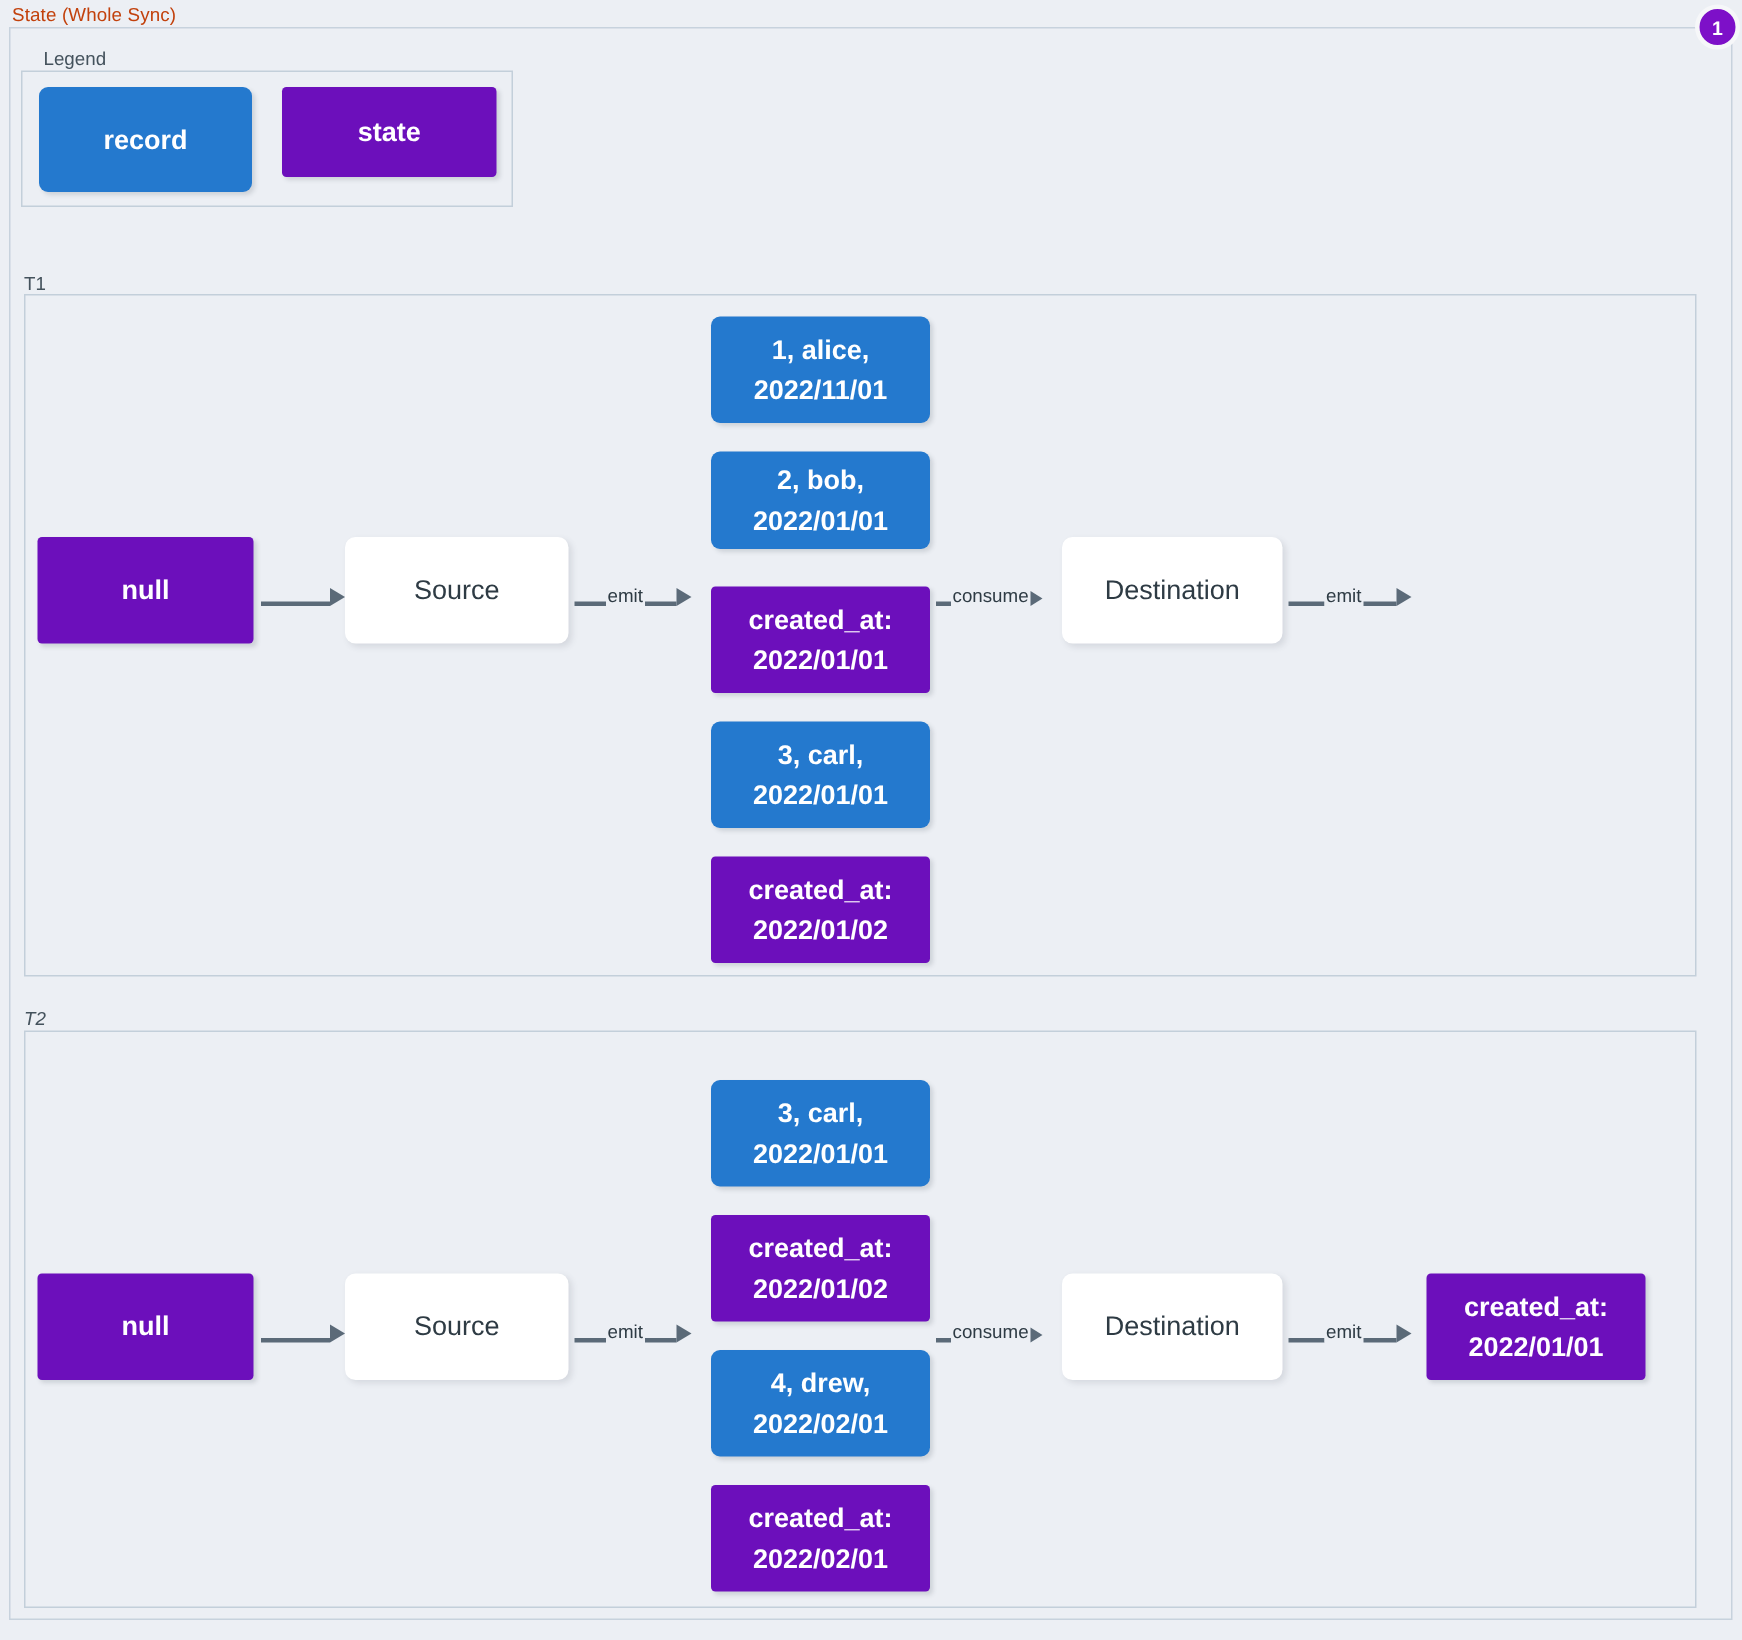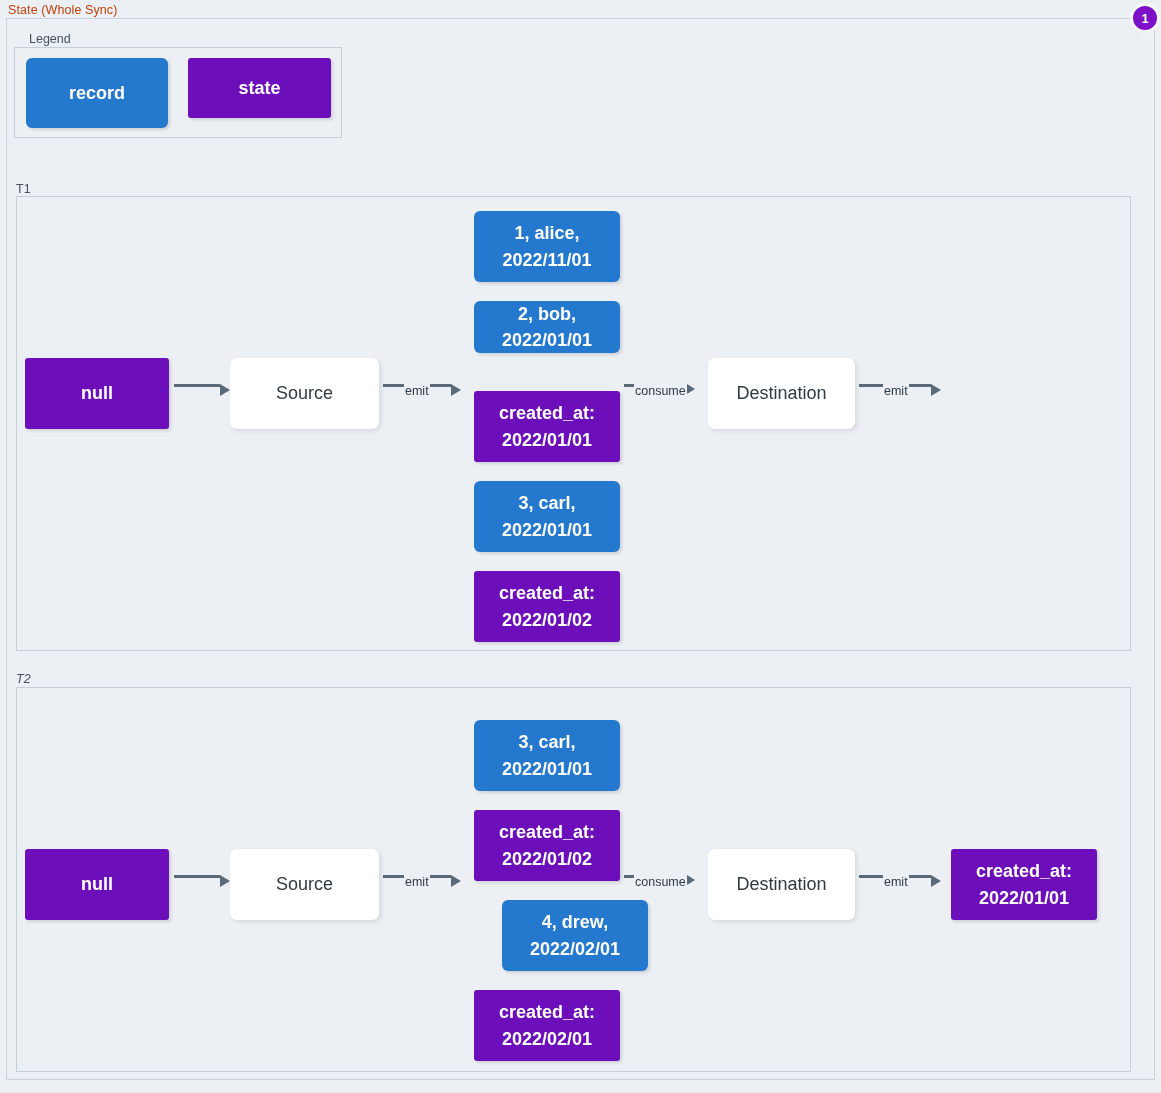--- a/index.html
+++ b/index.html
@@ -92,21 +92,21 @@
     border-radius: 7px;
     font-weight: normal;
     box-shadow: 2px 2px 4px rgba(60,70,85,0.13);
   }
 
   
   .edge {
     position: absolute;
     height: 20px;
     display: flex;
-    align-items: flex-start;
+    align-items: flex-end;
     pointer-events: none;
   }
   .edge .line {
     height: 2.6px;
     background: #5b6a78;
     flex: 0 0 auto;
   }
   .edge .head {
     width: 0; height: 0;
     border-top: 6px solid transparent;
@@ -176,21 +176,21 @@
 <div class="node plain" style="left:230px; top:358px; width:149px; height:71px;">Source</div>
 
 <div class="edge" style="left:383px; top:384px; width:90px;">
   <div class="line" style="width:21px;"></div>
   <div class="elabel">emit</div>
   <div class="line" style="width:21px;"></div>
   <div class="head"></div>
 </div>
 
 <div class="node record" style="left:474px; top:211px; width:146px; height:71px;">1, alice, 2022/11/01</div>
-<div class="node record" style="left:474px; top:301px; width:146px; height:52px;">2, bob, 2022/01/01</div>
+<div class="node record" style="left:474px; top:301px; width:146px; height:65px;">2, bob, 2022/01/01</div>
 <div class="node state" style="left:474px; top:391px; width:146px; height:71px;">created_at:
 2022/01/01</div>
 <div class="node record" style="left:474px; top:481px; width:146px; height:71px;">3, carl, 2022/01/01</div>
 <div class="node state" style="left:474px; top:571px; width:146px; height:71px;">created_at:
 2022/01/02</div>
 
 <div class="edge" style="left:624px; top:384px; width:84px;">
   <div class="line" style="width:10px;"></div>
   <div class="elabel">consume</div>
   <div class="head small"></div>
@@ -220,21 +220,21 @@
 <div class="edge" style="left:383px; top:875px; width:90px;">
   <div class="line" style="width:21px;"></div>
   <div class="elabel">emit</div>
   <div class="line" style="width:21px;"></div>
   <div class="head"></div>
 </div>
 
 <div class="node record" style="left:474px; top:720px; width:146px; height:71px;">3, carl, 2022/01/01</div>
 <div class="node state" style="left:474px; top:810px; width:146px; height:71px;">created_at:
 2022/01/02</div>
-<div class="node record" style="left:474px; top:900px; width:146px; height:71px;margin-left:28px;">4, drew, 2022/02/01</div>
+<div class="node record" style="left:474px; top:900px; width:146px; height:71px;">4, drew, 2022/02/01</div>
 <div class="node state" style="left:474px; top:990px; width:146px; height:71px;">created_at:
 2022/02/01</div>
 
 <div class="edge" style="left:624px; top:875px; width:84px;">
   <div class="line" style="width:10px;"></div>
   <div class="elabel">consume</div>
   <div class="head small"></div>
 </div>
 
 <div class="node plain" style="left:708px; top:849px; width:147px; height:71px;">Destination</div>

